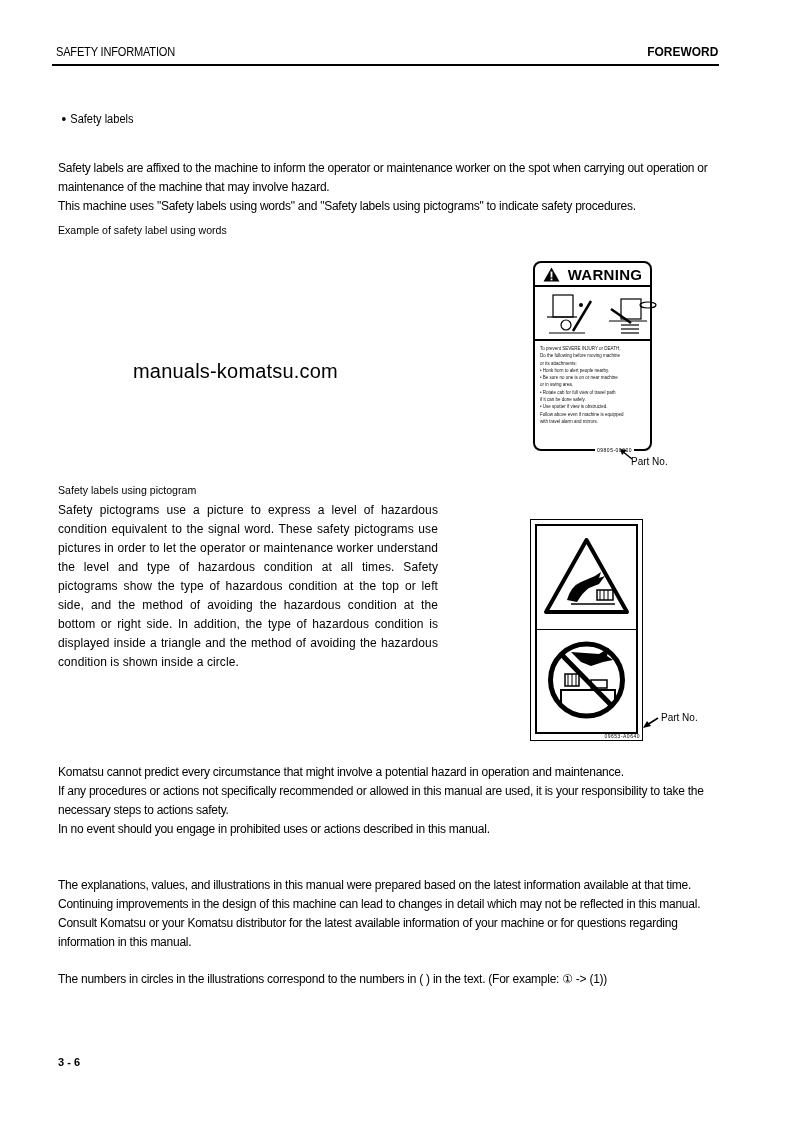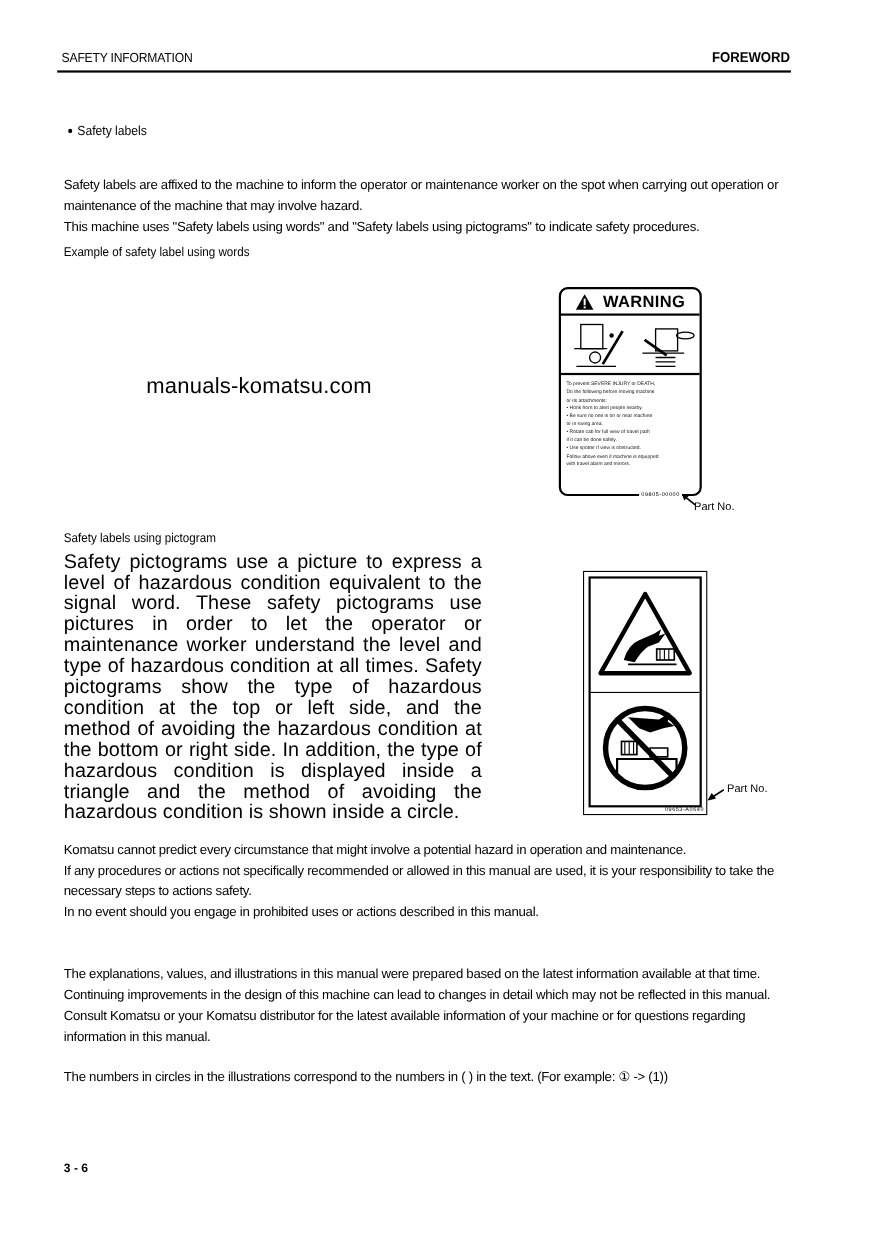--- a/index.html
+++ b/index.html
@@ -8,23 +8,23 @@
   .abs { position: absolute; }
   .hdr-left { left: 56px; top: 45px; font-size: 12px; letter-spacing: -0.2px; transform: scaleX(0.92); transform-origin: left; }
   .hdr-right { right: 75px; top: 44px; font-size: 13px; font-weight: bold; transform: scaleX(0.92); transform-origin: right; }
   .hdr-rule { left: 52px; top: 64px; width: 667px; height: 2px; background: #000; }
   .body-text { font-size: 12px; line-height: 19px; letter-spacing: -0.25px; }
   .sub-head { font-size: 11.5px; transform: scaleX(0.92); transform-origin: left; }
   .bullet { left: 62px; top: 112px; font-size: 12px; }
   .bullet .dot { display: inline-block; width: 4px; height: 4px; border-radius: 50%; background: #000; margin-right: 5px; vertical-align: middle; position: relative; top: -1px; }
   .p1 { left: 58px; top: 147px; width: 665px; margin-top: 12px; }
   .sub1 { left: 58px; top: 224px; }
-  .watermark { left: 133px; top: 340px; font-size: 20px; letter-spacing: 0.2px; }
+  .watermark { left: 133px; top: 360px; font-size: 20px; letter-spacing: 0.2px; }
   .sub2 { left: 58px; top: 484px; }
-  .p2 { left: 58px; top: 501px; width: 380px; text-align: justify; line-height: 19px; font-size: 18px; letter-spacing: 0.1px; }
+  .p2 { left: 58px; top: 501px; width: 380px; text-align: justify; line-height: 19px; font-size: 12px; letter-spacing: 0.1px; }
   .p3 { left: 58px; top: 763px; width: 665px; }
   .p4 { left: 58px; top: 876px; width: 665px; }
   .p5 { left: 58px; top: 970px; width: 665px; }
   .page-num { left: 58px; top: 1056px; font-size: 11px; font-weight: bold; }
   .part-label { font-size: 10px; }
   .label-box { border: 2px solid #000; border-radius: 8px; background: #fff; }
   .warn-head { font-weight: bold; font-size: 15px; letter-spacing: 0.3px; }
   .tiny { font-size: 4.5px; line-height: 7.3px; color: #111; white-space: nowrap; }
   .pnum { font-size: 5px; letter-spacing: 0.5px; }
 </style>
@@ -41,21 +41,21 @@
 
 <div class="abs body-text p1">
   <div>Safety labels are affixed to the machine to inform the operator or maintenance worker on the spot when carrying out operation or maintenance of the machine that may involve hazard.</div>
   <div>This machine uses "Safety labels using words" and "Safety labels using pictograms" to indicate safety procedures.</div>
 </div>
 
 <div class="abs sub-head sub1">Example of safety label using words</div>
 
 <div class="abs watermark">manuals-komatsu.com</div>
 
-<div class="abs label-box" style="left:508px; top:261px; width:130px; height:190px;">
+<div class="abs label-box" style="left:533px; top:261px; width:119px; height:190px;">
   <div style="height:24px; border-bottom:2px solid #000; display:flex; align-items:center; justify-content:center; gap:8px;">
     <svg width="17" height="15" viewBox="0 0 17 15">
       <polygon points="8.5,0.5 16.5,14.5 0.5,14.5" fill="#000"></polygon>
       <rect x="7.6" y="4.5" width="1.8" height="6" fill="#fff"></rect>
       <rect x="7.6" y="11.5" width="1.8" height="1.8" fill="#fff"></rect>
     </svg>
     <span class="warn-head">WARNING</span>
   </div>
   <div style="height:54px; border-bottom:2px solid #000; position:relative;">
     <svg width="130" height="52" viewBox="0 0 130 52" style="position:absolute; left:0; top:0;">

